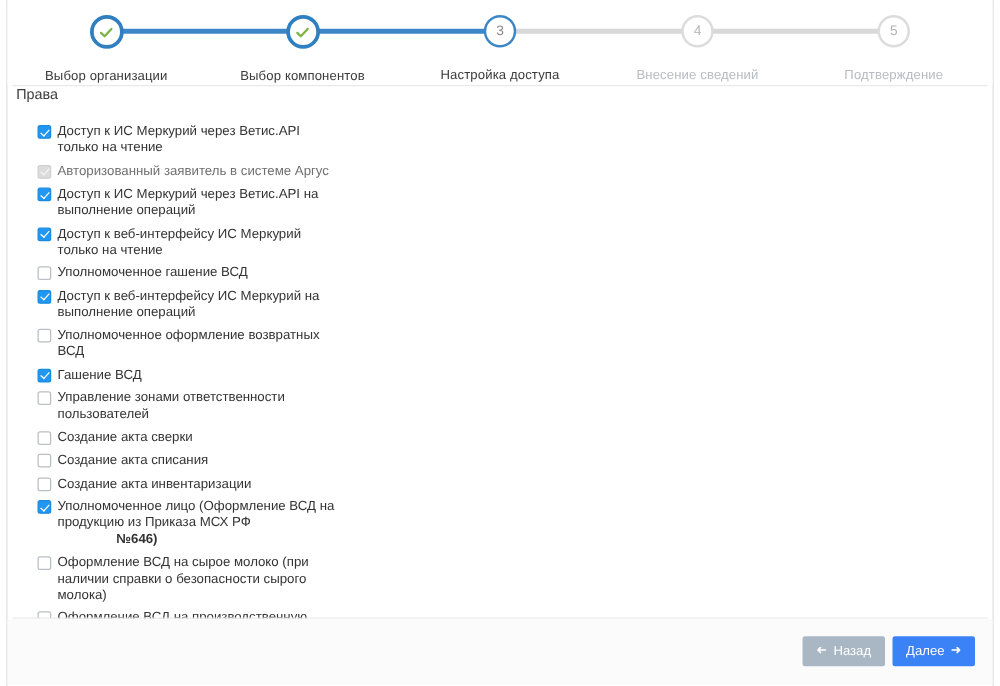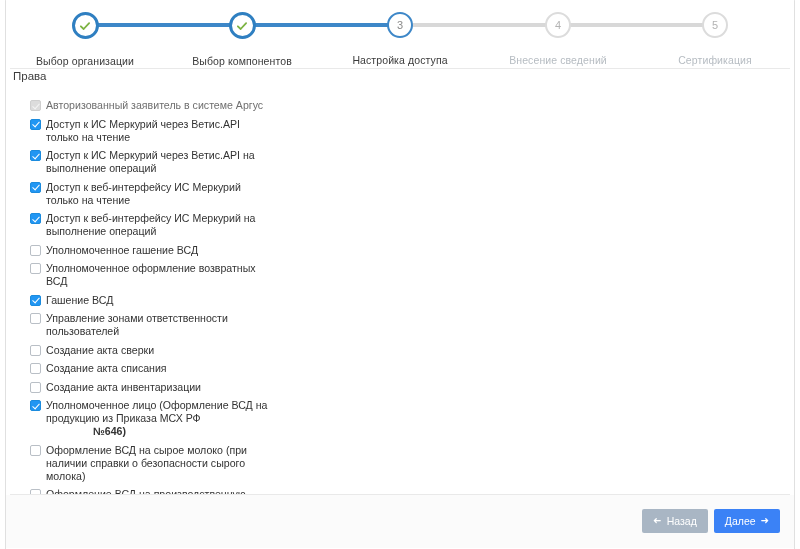--- a/index.html
+++ b/index.html
@@ -260,53 +260,53 @@
         <div class="step" style="left: 552px;">
           <div class="bubble upcoming">
             <span>4</span>
           </div>
           <div class="step-label muted">Внесение сведений</div>
         </div>
         <div class="step" style="left: 709px;">
           <div class="bubble upcoming">
             <span>5</span>
           </div>
-          <div class="step-label muted">Сертификация</div>
+          <div class="step-label muted">Подтверждение</div>
         </div>
       </div>
   </div>
 
   <div class="hr-top"></div>
 
   <div class="section-title">Права</div>
 
   <div class="rights-list" id="rights-list">
+      <div class="right-item">
+        <span class="cb checked"></span>
+        <span class="right-label">Доступ к ИС Меркурий через Ветис.API только на чтение</span>
+      </div>
       <div class="right-item">
         <span class="cb checked disabled"></span>
         <span class="right-label disabled">Авторизованный заявитель в системе Аргус</span>
       </div>
       <div class="right-item">
         <span class="cb checked"></span>
-        <span class="right-label">Доступ к ИС Меркурий через Ветис.API только на чтение</span>
-      </div>
-      <div class="right-item">
-        <span class="cb checked"></span>
         <span class="right-label">Доступ к ИС Меркурий через Ветис.API на выполнение операций</span>
       </div>
       <div class="right-item">
         <span class="cb checked"></span>
         <span class="right-label">Доступ к веб-интерфейсу ИС Меркурий только на чтение</span>
       </div>
       <div class="right-item">
+        <span class="cb"></span>
+        <span class="right-label">Уполномоченное гашение ВСД</span>
+      </div>
+      <div class="right-item">
         <span class="cb checked"></span>
         <span class="right-label">Доступ к веб-интерфейсу ИС Меркурий на выполнение операций</span>
-      </div>
-      <div class="right-item">
-        <span class="cb"></span>
-        <span class="right-label">Уполномоченное гашение ВСД</span>
       </div>
       <div class="right-item">
         <span class="cb"></span>
         <span class="right-label">Уполномоченное оформление возвратных ВСД</span>
       </div>
       <div class="right-item">
         <span class="cb checked"></span>
         <span class="right-label">Гашение ВСД</span>
       </div>
       <div class="right-item">

